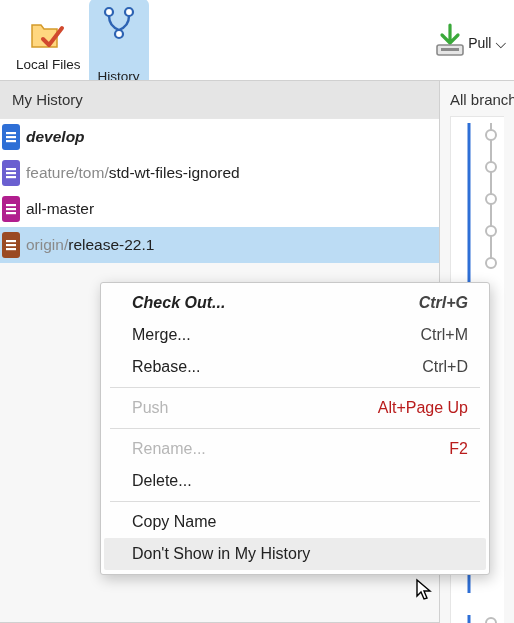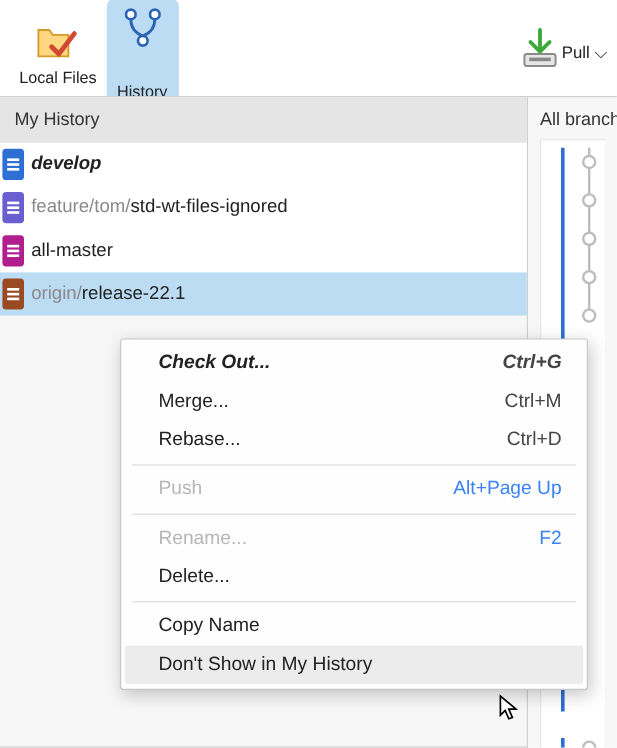--- a/index.html
+++ b/index.html
@@ -110,21 +110,21 @@
     display: flex;
     justify-content: space-between;
     align-items: center;
     padding: 7px 18px 7px 28px;
     color: #222;
     border-radius: 2px;
   }
   .menu-item.hovered { background: #ececec; }
   .menu-item.disabled { color: #b6b6b6; }
   .menu-item .shortcut { color: #444; }
-  .menu-item.disabled .shortcut { color: #3b82f6; margin-left: 16px; }
+  .menu-item.disabled .shortcut { color: #b91c1c; margin-left: 16px; }
   .menu-sep { height:1px; background:#dcdcdc; margin: 4px 6px; }
   .menu-item.bold .lbl { font-weight: 700; }
   .menu-item.bold .shortcut { font-weight: 700; }
   .cursor {
     position: absolute;
     left: 415px;
     top: 578px;
     pointer-events: none;
   }
 </style>

